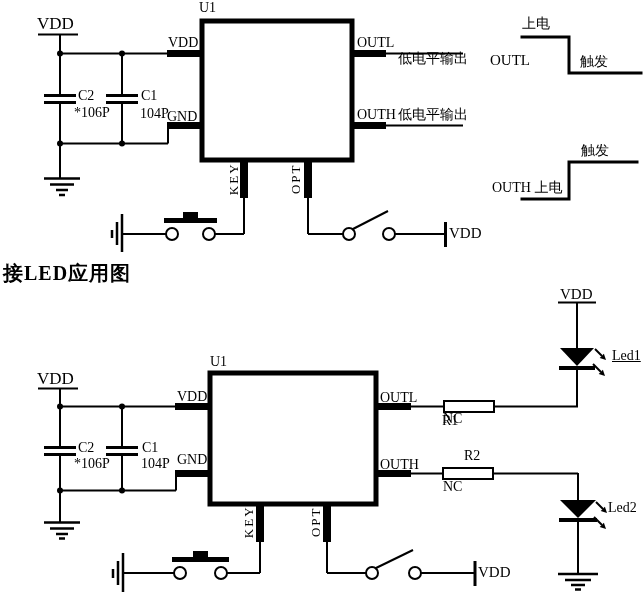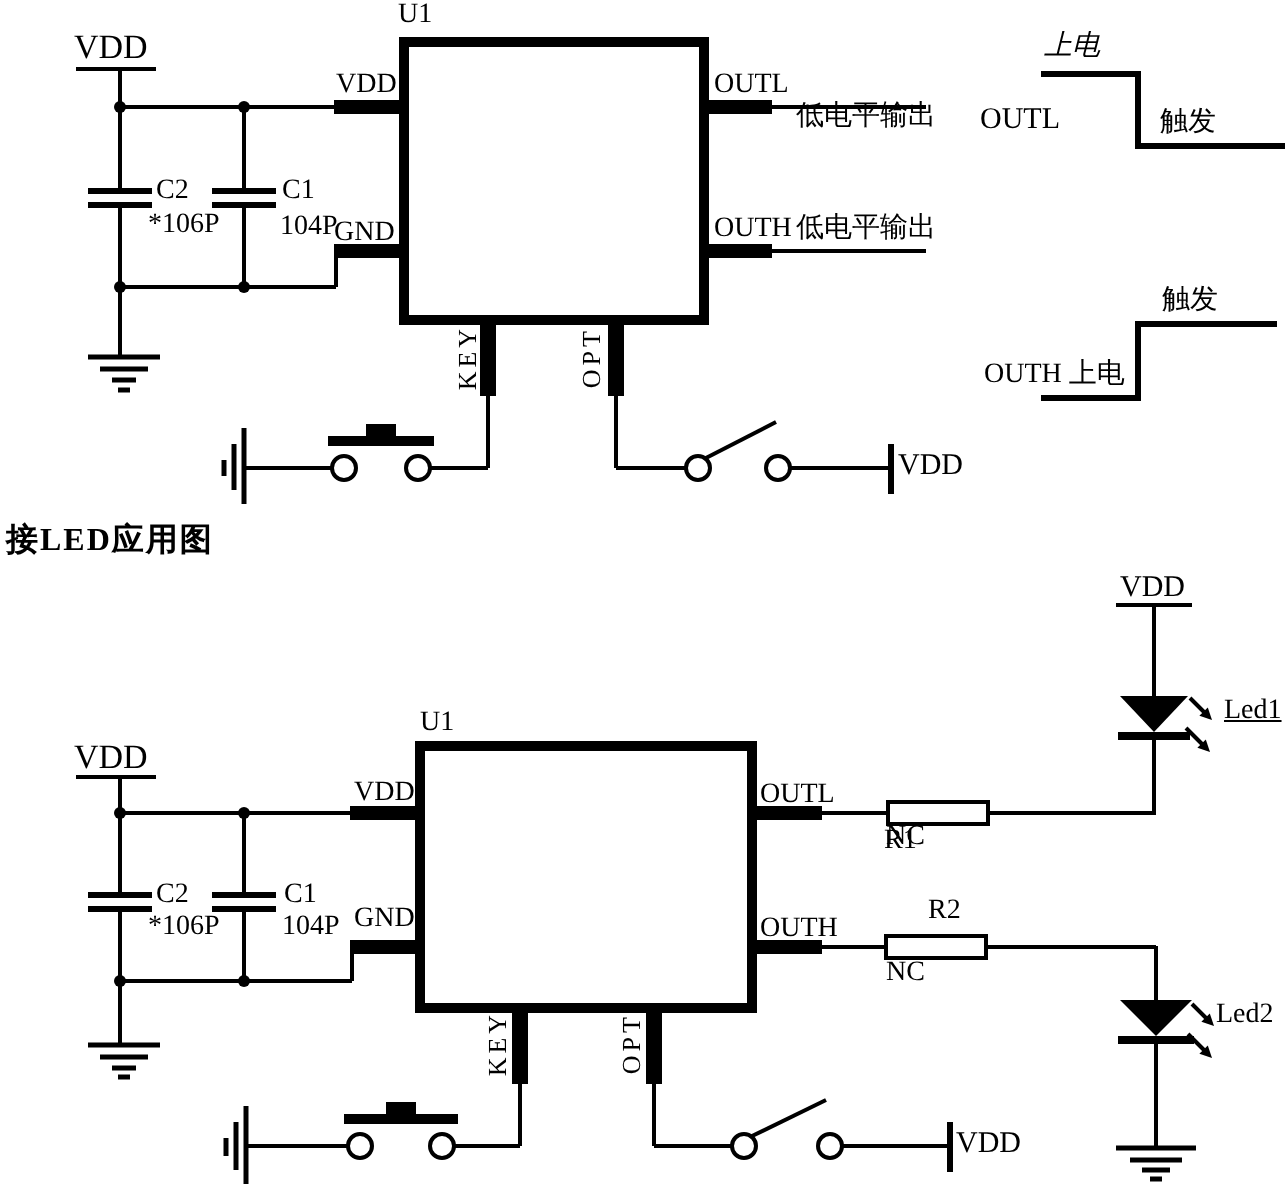--- a/index.html
+++ b/index.html
@@ -2,21 +2,21 @@
 <html><head>
 <meta charset="utf-8">
 <style>
   html,body{margin:0;padding:0;background:#fff;}
   .stage{position:relative;width:643px;height:596px;background:#fff;overflow:hidden;
          font-family:"Liberation Serif","DejaVu Serif",serif;color:#000;}
   .stage svg{position:absolute;left:0;top:0;}
   .t{position:absolute;white-space:nowrap;line-height:1.05;color:#000;}
   .fs13{font-size:14px;} .fs14{font-size:14px;} .fs15{font-size:15px;} .fs17{font-size:17px;}
   .rot{width:40px;text-align:center;transform:rotate(-90deg);letter-spacing:2px;font-size:13px;}
-  .title{font-size:16px;font-weight:bold;letter-spacing:1px;}
+  .title{font-size:20px;font-weight:bold;letter-spacing:1px;}
 </style>
 </head>
 <body>
 
 <div class="stage">
 
 <svg width="643" height="596" viewBox="0 0 643 596" stroke="#000" fill="none" stroke-width="2">
 
   <g>
     <line x1="38" y1="34.5" x2="78" y2="34.5"></line>
@@ -206,21 +206,21 @@
 <div class="t fs13" style="left:140px;top:107px;">104P</div>
 <div class="t fs14" style="left:357px;top:36px;">OUTL</div>
 <div class="t fs13" style="left:398px;top:36px;margin-top:16px;">低电平输出</div>
 <div class="t fs14" style="left:357px;top:108px;">OUTH</div>
 <div class="t fs13" style="left:398px;top:108px;">低电平输出</div>
 <div class="t rot" style="left:214px;top:172px;">KEY</div>
 <div class="t rot" style="left:276px;top:172px;">OPT</div>
 <div class="t fs15" style="left:449px;top:226px;">VDD</div>
 
 <div class="t fs15" style="left:490px;top:53px;">OUTL</div>
-<div class="t fs13" style="left:522px;top:17px;font-style:italic;">上电</div>
+<div class="t fs13" style="left:522px;top:17px;">上电</div>
 <div class="t fs13" style="left:580px;top:55px;">触发</div>
 <div class="t fs14" style="left:492px;top:181px;">OUTH 上电</div>
 <div class="t fs13" style="left:581px;top:144px;">触发</div>
 
 <div class="t title" style="left:3px;top:263px;">接LED应用图</div>
 
 <div class="t fs17" style="left:37px;top:370px;">VDD</div>
 <div class="t fs13" style="left:210px;top:355px;">U1</div>
 <div class="t fs14" style="left:177px;top:390px;">VDD</div>
 <div class="t fs14" style="left:177px;top:453px;">GND</div>

